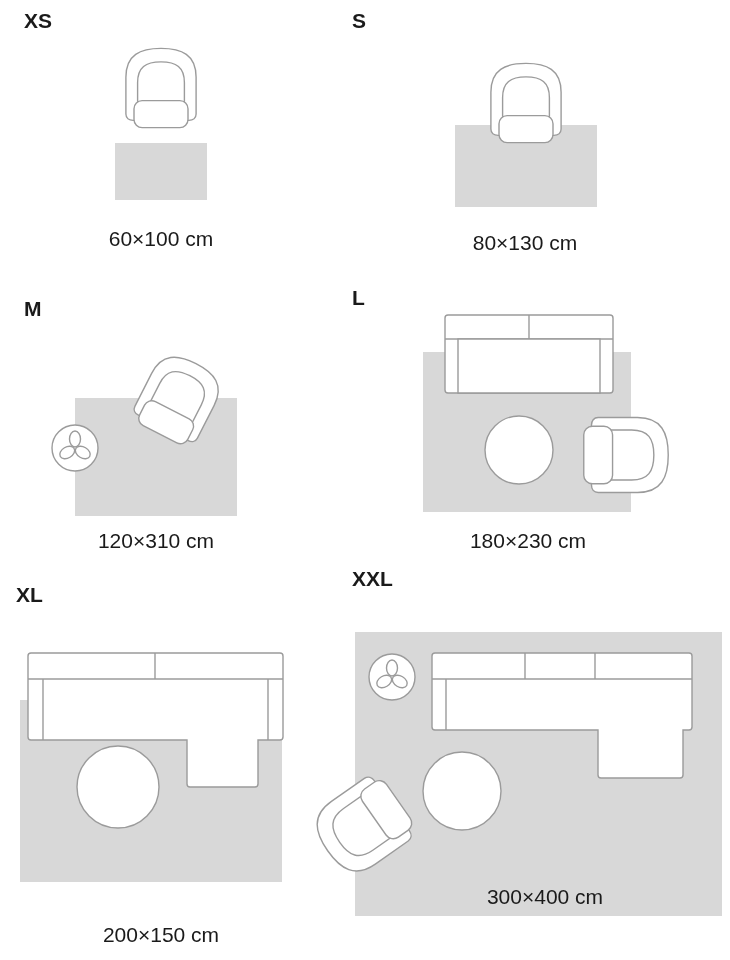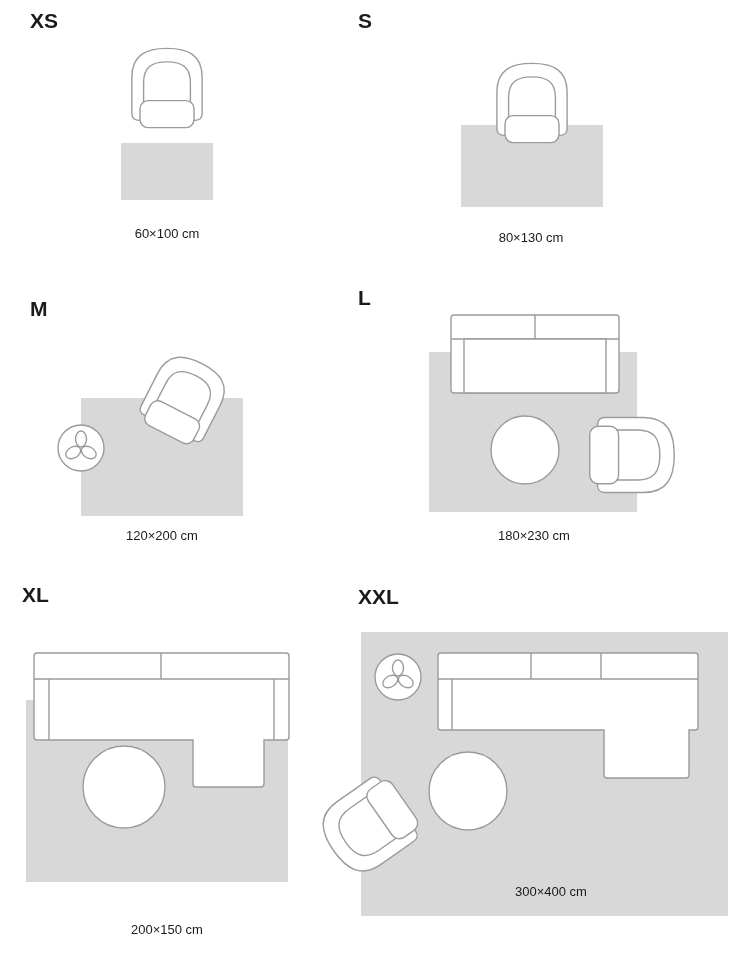--- a/index.html
+++ b/index.html
@@ -3,28 +3,28 @@
 <meta charset="utf-8">
 <style>
   * { margin:0; padding:0; box-sizing:border-box; }
   html,body { background:#ffffff; }
   #page {
     position:relative; width:730px; height:960px; overflow:hidden;
     background:var(--background,#ffffff);
     font-family:"Liberation Sans", sans-serif;
     color:var(--text,#1a1a1a);
   }
-  .cell { position:absolute; inset:0; pointer-events:none;margin-left:6px; }
+  .cell { position:absolute; inset:0; pointer-events:none; }
   .size-label {
     position:absolute; font-weight:700; font-size:21px; line-height:1;
     color:var(--text,#1a1a1a);
   }
   .caption {
     position:absolute; transform:translateX(-50%);
-    font-size:13px; line-height:1.2; white-space:nowrap;
+    font-size:21px; line-height:1.2; white-space:nowrap;
     color:var(--text,#1a1a1a);
   }
   .illustration { position:absolute; overflow:visible; }
   .rug  { fill:var(--rug,#d8d8d8); stroke:none; }
   .furn { fill:var(--furniture,#ffffff); stroke:var(--outline,#9b9b9b); stroke-width:1.4; }
   line.furn { fill:none; }
 </style>
 </head>
 <body>
 
@@ -70,21 +70,21 @@
     <div class="caption" style="left:525px; top:230px">80×130 cm</div>
   </section>
 
   <section class="cell">
     <div class="size-label" style="left:24px; top:298px">M</div>
     <svg class="illustration" style="left:45px; top:335px" width="205" height="185" viewBox="0 0 205 185">
       <rect class="rug" x="30" y="63" width="162" height="118"></rect>
       <use class="furn" href="#armchair" transform="translate(133,64) rotate(27) scale(0.9) translate(-50,-50)"></use>
       <use class="furn" href="#plant-table" transform="translate(5,88)"></use>
     </svg>
-    <div class="caption" style="left:156px; top:528px">120×200 cm</div>
+    <div class="caption" style="left:156px; top:528px">120×310 cm</div>
   </section>
 
   <section class="cell">
     <div class="size-label" style="left:352px; top:287px">L</div>
     <svg class="illustration" style="left:408px; top:305px" width="270" height="215" viewBox="0 0 270 215">
       <rect class="rug" x="15" y="47" width="208" height="160"></rect>
       <use class="furn" href="#sofa2" transform="translate(36,9)"></use>
       <circle class="furn" vector-effect="non-scaling-stroke" cx="111" cy="145" r="34"></circle>
       <use class="furn" href="#armchair" transform="translate(218,150) rotate(90) scale(0.96) translate(-50,-50)"></use>
     </svg>
@@ -101,21 +101,21 @@
         <line class="furn" vector-effect="non-scaling-stroke" x1="145" y1="23" x2="145" y2="49"></line>
         <line class="furn" vector-effect="non-scaling-stroke" x1="33" y1="49" x2="33" y2="110"></line>
         <line class="furn" vector-effect="non-scaling-stroke" x1="258" y1="49" x2="258" y2="110"></line>
       </g>
       <circle class="furn" vector-effect="non-scaling-stroke" cx="108" cy="157" r="41"></circle>
     </svg>
     <div class="caption" style="left:161px; top:922px">200×150 cm</div>
   </section>
 
   <section class="cell">
-    <div class="size-label" style="left:352px; top:586px">XXL</div>
+    <div class="size-label" style="left:352px; top:568px">XXL</div>
     <svg class="illustration" style="left:295px; top:620px" width="435" height="305" viewBox="0 0 435 305">
       <rect class="rug" x="60" y="12" width="367" height="284"></rect>
       <use class="furn" href="#plant-table" transform="translate(72,32)"></use>
       <g>
         <path class="furn" vector-effect="non-scaling-stroke" d="M140,33 H394 Q397,33 397,36 V107 Q397,110 394,110 H388 V155 Q388,158 385,158 H306 Q303,158 303,155 V110 H140 Q137,110 137,107 V36 Q137,33 140,33 Z"></path>
         <line class="furn" vector-effect="non-scaling-stroke" x1="137" y1="59" x2="397" y2="59"></line>
         <line class="furn" vector-effect="non-scaling-stroke" x1="230" y1="33" x2="230" y2="59"></line>
         <line class="furn" vector-effect="non-scaling-stroke" x1="300" y1="33" x2="300" y2="59"></line>
         <line class="furn" vector-effect="non-scaling-stroke" x1="151" y1="59" x2="151" y2="110"></line>
       </g>

